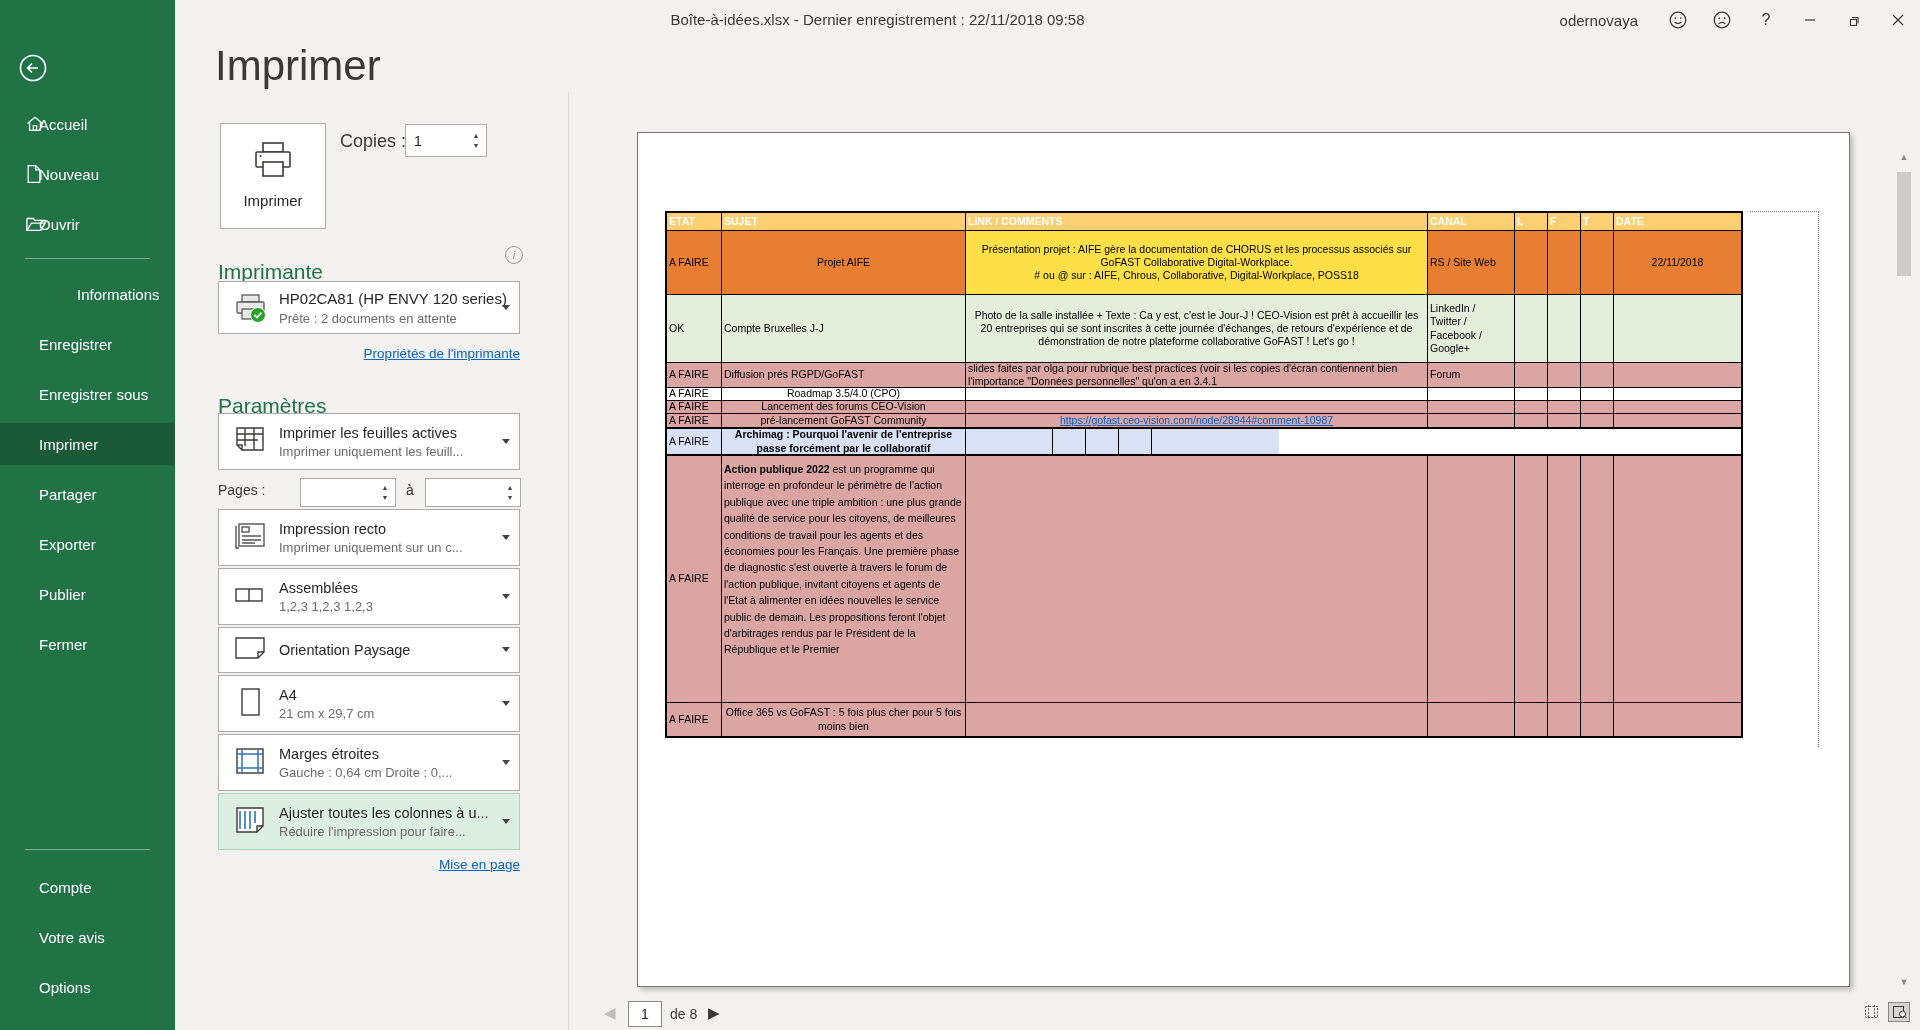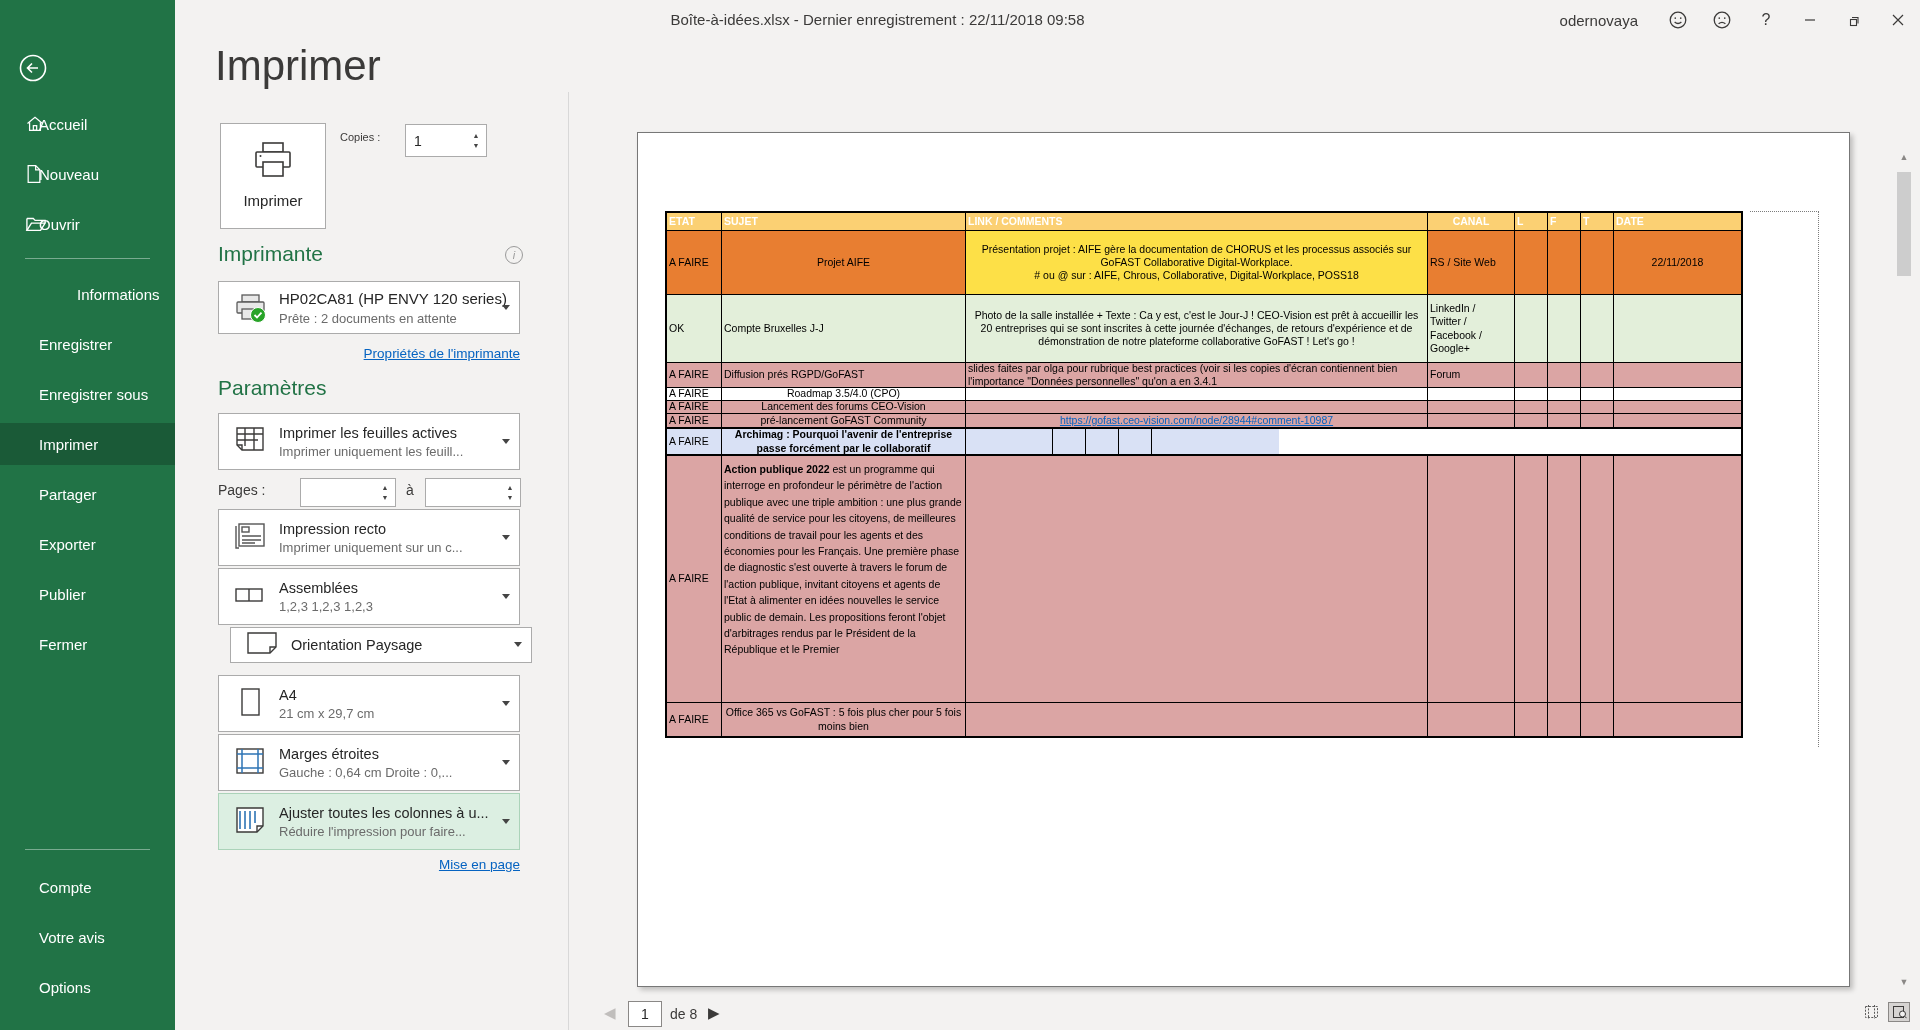--- a/index.html
+++ b/index.html
@@ -21,27 +21,27 @@
              color:#fff;font-size:15px;cursor:default;}
   .side-item .lbl{margin-left:39px;white-space:nowrap;}
   .side-item .ic{position:absolute;left:25px;width:20px;height:20px;}
   .side-item.sel{background:#1a5a37;}
   .side-div{position:absolute;left:25px;width:125px;height:1px;background:rgba(255,255,255,.4);}
   
   .page-title{position:absolute;left:215px;top:42px;font-size:42px;font-weight:300;color:#3b3a39;}
   .print-btn{position:absolute;left:220px;top:123px;width:104px;height:104px;background:#fff;
              border:1px solid #ababab;display:flex;flex-direction:column;align-items:center;}
   .print-btn .plabel{font-size:15px;color:#262626;margin-top:6px;}
-  .copies-label{position:absolute;left:340px;top:131px;font-size:11px;color:#3b3a39;}
+  .copies-label{position:absolute;left:340px;top:131px;font-size:18px;color:#3b3a39;}
   .spinbox{position:absolute;background:#fff;border:1px solid #ababab;display:flex;align-items:center;}
   .spinbox input{border:0;outline:0;flex:1;min-width:0;font-size:14px;padding-left:8px;
                  font-family:"Liberation Sans",sans-serif;color:#262626;background:transparent;}
   .spin-arrows{width:20px;display:flex;flex-direction:column;align-items:center;justify-content:center;gap:3px;}
   .spin-arrows span{font-size:7px;line-height:7px;color:#444;}
-  .sec-head{position:absolute;left:218px;font-size:21px;color:#217346;}
+  .sec-head{position:absolute;left:218px;font-size:21px;color:#217346;margin-top:18px;}
   .info-ic{position:absolute;left:505px;top:246px;width:16px;height:16px;border:1px solid #9a9a9a;
            border-radius:50%;color:#9a9a9a;font-size:11px;line-height:16px;text-align:center;font-style:italic;}
   .combo{position:absolute;left:218px;width:302px;background:#fff;border:1px solid #ababab;box-sizing:border-box;}
   .combo .chev{position:absolute;right:9px;top:50%;margin-top:-3px;width:0;height:0;
                border-left:4px solid transparent;border-right:4px solid transparent;border-top:5px solid #444;}
   .printer-box{top:281px;height:53px;}
   .printer-box .pic{position:absolute;left:14px;top:11px;}
   .printer-box .t1{position:absolute;left:60px;top:8px;font-size:15px;color:#262626;white-space:nowrap;}
   .printer-box .t2{position:absolute;left:60px;top:29px;font-size:13px;color:#6b6b6b;white-space:nowrap;}
   .link{color:#0563c1;text-decoration:underline;font-size:13.5px;}
@@ -276,21 +276,21 @@
         <span class="oicon"><svg width="36" height="26" viewBox="0 0 36 26" fill="none" stroke="#3b3a39" stroke-width="1.4">
             <rect x="4" y="7" width="26" height="12" fill="#fff"></rect>
             <path d="M17 7v12"></path>
           </svg></span>
         <span class="otxt">
           <span class="ot">Assemblées</span>
           <span class="os">1,2,3   1,2,3   1,2,3</span>
         </span>
         <span class="chev"></span>
       </div>
-      <div class="opt" style="top: 627px; height: 36px; margin-left: 12px;">
+      <div class="opt" style="top: 627px; height: 46px;">
         <span class="oicon"><svg width="36" height="28" viewBox="0 0 36 28" fill="none" stroke="#3b3a39" stroke-width="1.4">
             <path d="M4 4h28v14l-6 6H4z" fill="#fff"></path>
             <path d="M32 18h-6v6"></path>
           </svg></span>
         <span class="otxt">
           <span class="ot">Orientation Paysage</span>
         </span>
         <span class="chev"></span>
       </div>
       <div class="opt" style="top: 675px; height: 57px;">
@@ -352,21 +352,21 @@
   <div class="setup-link"><span class="link">Mise en page</span></div>
 
   <div class="vsep"></div>
 
   <div class="sheet-page">
     <div class="sheet-table" id="sheet-table">
         <div class="trow thead" style="height: 18px;">
           <div class="tcell" style="width: 55px; background: rgb(251, 208, 115);">ETAT</div>
           <div class="tcell" style="width: 244px; background: rgb(251, 208, 115);">SUJET</div>
           <div class="tcell" style="width: 462px; background: rgb(251, 208, 115);">LINK / COMMENTS</div>
-          <div class="tcell" style="width: 87px; background: rgb(251, 208, 115); text-align: center;">CANAL</div>
+          <div class="tcell" style="width: 87px; background: rgb(251, 208, 115);">CANAL</div>
           <div class="tcell" style="width: 33px; background: rgb(251, 208, 115);">L</div>
           <div class="tcell" style="width: 33px; background: rgb(251, 208, 115);">F</div>
           <div class="tcell" style="width: 33px; background: rgb(251, 208, 115);">T</div>
           <div class="tcell" style="width: 127px; background: rgb(251, 208, 115);">DATE</div>
         </div>
         <div class="trow" style="height: 64px;">
           <div class="tcell" style="width: 55px; background: rgb(232, 126, 49);">A FAIRE</div>
           <div class="tcell" style="width: 244px; background: rgb(232, 126, 49); text-align: center;">Projet AIFE</div>
           <div class="tcell" style="width: 462px; background: #fde047; text-align: center; white-space: pre-line;">Présentation projet : AIFE gère la documentation de CHORUS et les processus associés sur GoFAST Collaborative Digital-Workplace.
 # ou @ sur : AIFE, Chrous, Collaborative, Digital-Workplace, POSS18</div>

